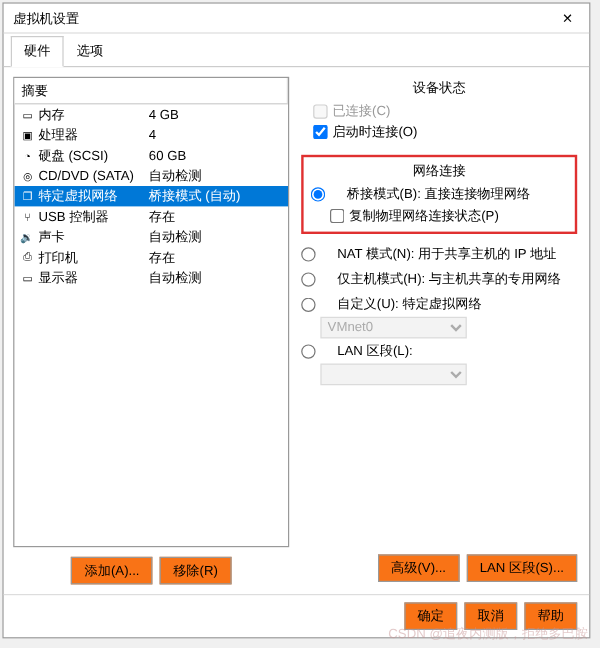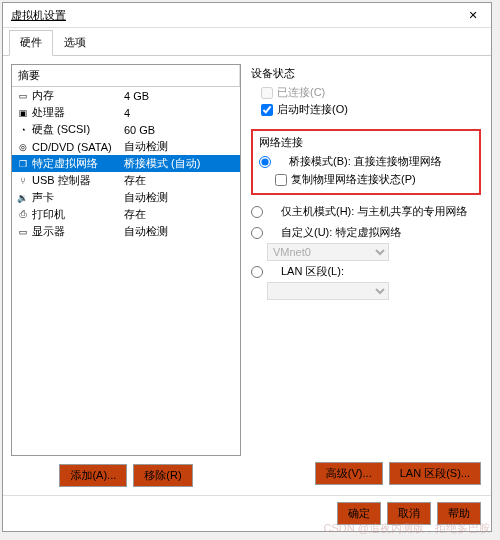--- a/index.html
+++ b/index.html
@@ -1,39 +1,39 @@
 <!DOCTYPE html>
 <html><head>
   <meta charset="utf-8">
   <style>
     * { margin: 0; padding: 0; box-sizing: border-box; font-family: "Microsoft YaHei", sans-serif; font-size: 11px; }
     body { background: #f0f0f0; width: 500px; height: 540px; overflow: hidden; }
     .dialog { background: #fff; width: 490px; height: 530px; margin: 2px; border: 1px solid #999; display: flex; flex-direction: column; }
     .titlebar { display: flex; justify-content: space-between; align-items: center; padding: 4px 8px; border-bottom: 1px solid #ddd; }
-    .titlebar-title { font-size: 11px; text-decoration: underline; }
+    .titlebar-title { font-size: 11px; }
     .close-btn { width: 20px; height: 16px; display: flex; align-items: center; justify-content: center; cursor: pointer; }
     .tabs { display: flex; border-bottom: 1px solid #ccc; padding: 0 6px; margin-top: 2px; text-align: center; }
     .tab { padding: 4px 10px; border: 1px solid transparent; cursor: pointer; }
     .tab.active { border: 1px solid #ccc; border-bottom: 1px solid #fff; background: #fff; margin-bottom: -1px; }
     .content { display: flex; flex: 1; padding: 8px; gap: 8px; overflow: hidden; }
     .left-panel { width: 230px; display: flex; flex-direction: column; }
     .device-list { border: 1px solid #999; flex: 1; overflow: auto; }
     .list-header { display: flex; border-bottom: 1px solid #ccc; background: #fff; }
     .list-header div { padding: 3px 6px; border-right: 1px solid #ddd; }
     .col-device { width: 110px; }
     .col-summary { flex: 1; }
     .list-row { display: flex; align-items: center; padding: 1px 4px; cursor: pointer; }
     .list-row.selected { background: #0078d7; color: #fff; }
     .list-row .icon { width: 14px; height: 12px; margin-right: 2px; display: flex; align-items: center; justify-content: center; font-size: 9px; }
     .list-row .dev-label { width: 92px; }
     .list-row .dev-summary { flex: 1; }
     .left-buttons { display: flex; justify-content: center; gap: 6px; margin-top: 8px; }
-    .btn { padding: 3px 10px; border: 1px solid #999; background: #c2410c; cursor: pointer; }
+    .btn { padding: 3px 10px; border: 1px solid #999; background: #f97316; cursor: pointer; }
     .right-panel { flex: 1; display: flex; flex-direction: column; padding: 2px; }
-    .group-title { font-size: 11px; margin-bottom: 4px; }
+    .group-title { font-size: 11px; margin-bottom: 4px; text-align: center; }
     .device-status { margin-bottom: 10px; }
     .checkbox-row { display: flex; align-items: center; gap: 4px; margin: 2px 0 2px 10px; }
     .checkbox-row input { width: 12px; height: 12px; }
     .checkbox-row.disabled { color: #999; }
     .highlight-box { border: 2px solid #e03030; padding: 4px 6px; margin-bottom: 6px; }
     .radio-row { display: flex; align-items: center; gap: 18px; margin: 3px 0; }
     .radio-row input { width: 12px; height: 12px; }
     .sub-checkbox { margin-left: 16px; }
     .custom-select { margin-left: 16px; width: 122px; padding: 1px; border: 1px solid #ccc; background: #eee; color: #888; font-size: 11px; }
     .right-buttons { display: flex; justify-content: flex-end; gap: 6px; margin-top: auto; padding-top: 8px; }
@@ -134,20 +134,24 @@
           <span>桥接模式(B): 直接连接物理网络</span>
         </div>
         <div class="checkbox-row sub-checkbox">
           <input type="checkbox" style="">
           <span>复制物理网络连接状态(P)</span>
         </div>
       </div>
 
       <div class="radio-row">
         <input type="radio" name="net" style="">
+        <span>NAT 模式(N): 用于共享主机的 IP 地址</span>
+      </div>
+      <div class="radio-row">
+        <input type="radio" name="net" style="">
         <span>仅主机模式(H): 与主机共享的专用网络</span>
       </div>
       <div class="radio-row">
         <input type="radio" name="net" style="">
         <span>自定义(U): 特定虚拟网络</span>
       </div>
       <select class="custom-select" disabled="">
         <option>VMnet0</option>
       </select>
       <div class="radio-row">

